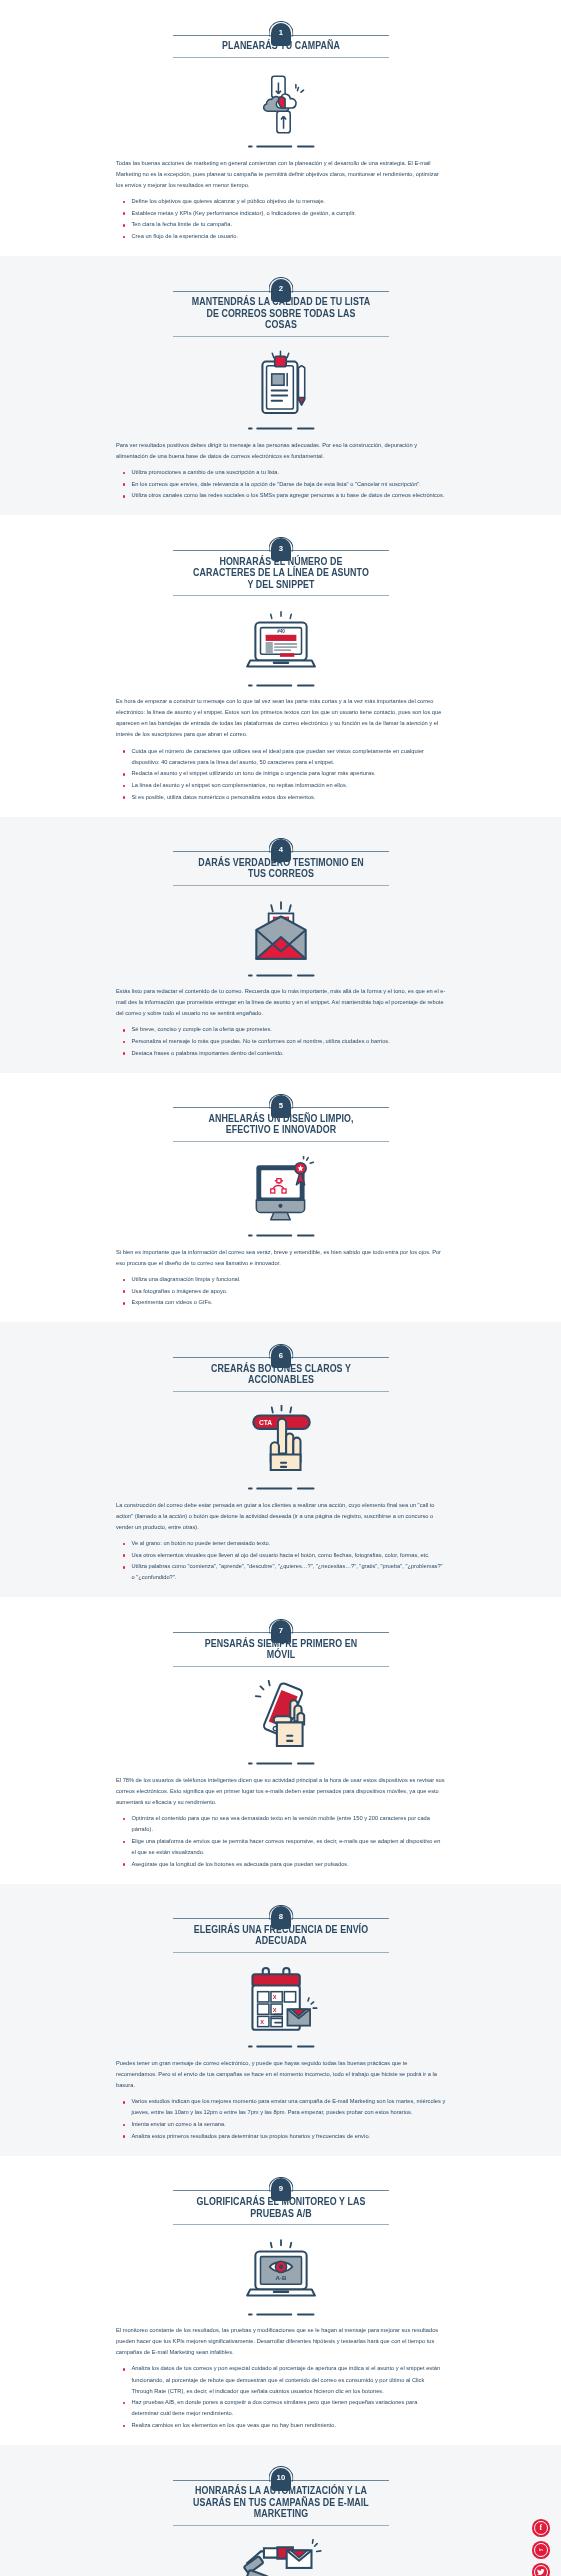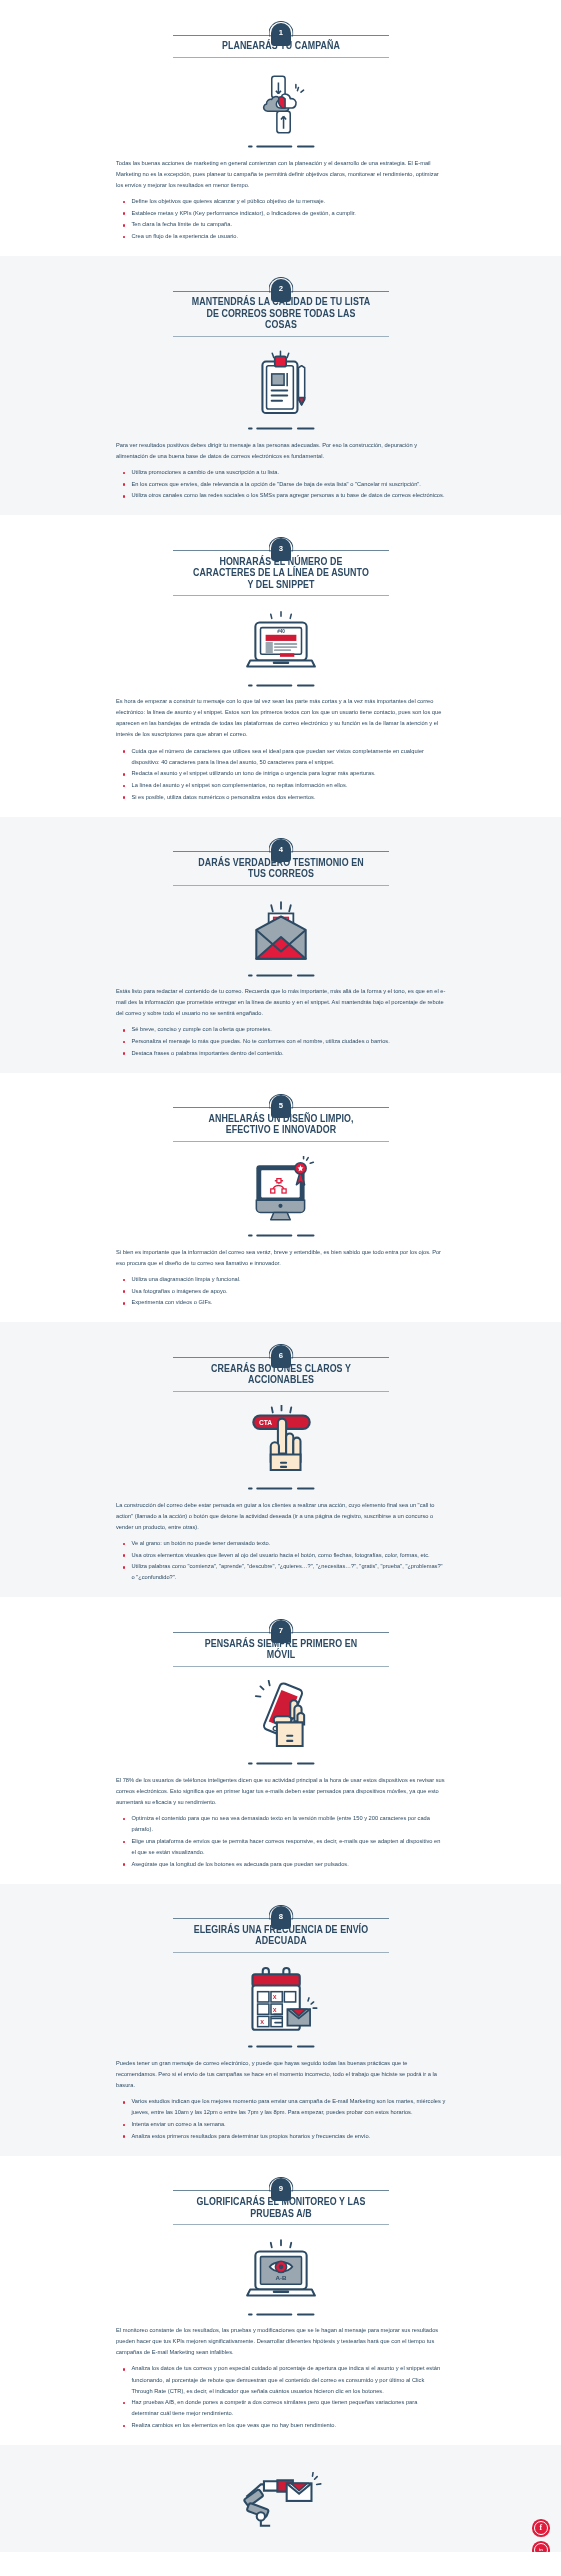--- a/index.html
+++ b/index.html
@@ -470,20 +470,31 @@
           <p class="para">El monitoreo constante de los resultados, las pruebas y modificaciones que se le hagan al mensaje para mejorar sus resultados pueden hacer que tus KPIs mejoren significativamente. Desarrollar diferentes hipótesis y testearlas hará que con el tiempo tus campañas de E-mail Marketing sean infalibles.</p>
           <ul class="bullets">
             <li>Analiza los datos de tus correos y pon especial cuidado al porcentaje de apertura que indica si el asunto y el snippet están funcionando, al porcentaje de rebote que demuestran que el contenido del correo es consumido y por último al Click Through Rate (CTR), es decir, el indicador que señala cuántos usuarios hicieron clic en los botones.</li>
             <li>Haz pruebas A/B, en donde pones a competir a dos correos similares pero que tienen pequeñas variaciones para determinar cuál tiene mejor rendimiento.</li>
             <li>Realiza cambios en los elementos en los que veas que no hay buen rendimiento.</li>
           </ul>
         </div>
       </div>
       <div class="section alt s10">
         <div class="inner">
+          <div class="head-wrap">
+            <div class="badge">
+              <div class="ring"></div>
+              <div class="shield">
+                <span class="num">10</span>
+              </div>
+            </div>
+            <div class="rule-top"></div>
+            <div class="title">HONRARÁS LA AUTOMATIZACIÓN Y LA USARÁS EN TUS CAMPAÑAS DE E-MAIL MARKETING</div>
+            <div class="rule-bot"></div>
+          </div>
           <div class="illus">
 <svg width="88" height="62" viewBox="0 0 170 120">
   <path d="M18 48l28-24h34" fill="none" stroke="#2c4a63" stroke-width="4" stroke-linejoin="round"></path>
   <rect x="14" y="42" width="36" height="16" rx="4" transform="rotate(-36 32 50)" fill="#9aa7b0" stroke="#2c4a63" stroke-width="4"></rect>
   <rect x="20" y="66" width="40" height="16" rx="4" transform="rotate(20 40 74)" fill="#9aa7b0" stroke="#2c4a63" stroke-width="4"></rect>
   <circle cx="46" cy="86" r="8" fill="#fff" stroke="#2c4a63" stroke-width="4"></circle>
   <path d="M46 94v10h18" fill="none" stroke="#2c4a63" stroke-width="4"></path>
   <path d="M52 18h40v18H52z" fill="#fff" stroke="#2c4a63" stroke-width="4"></path>
   <path d="M78 16h30v22H78z" fill="#cf1b36" stroke="#2c4a63" stroke-width="4"></path>
   <rect x="96" y="22" width="48" height="34" fill="#fff" stroke="#2c4a63" stroke-width="4"></rect>

